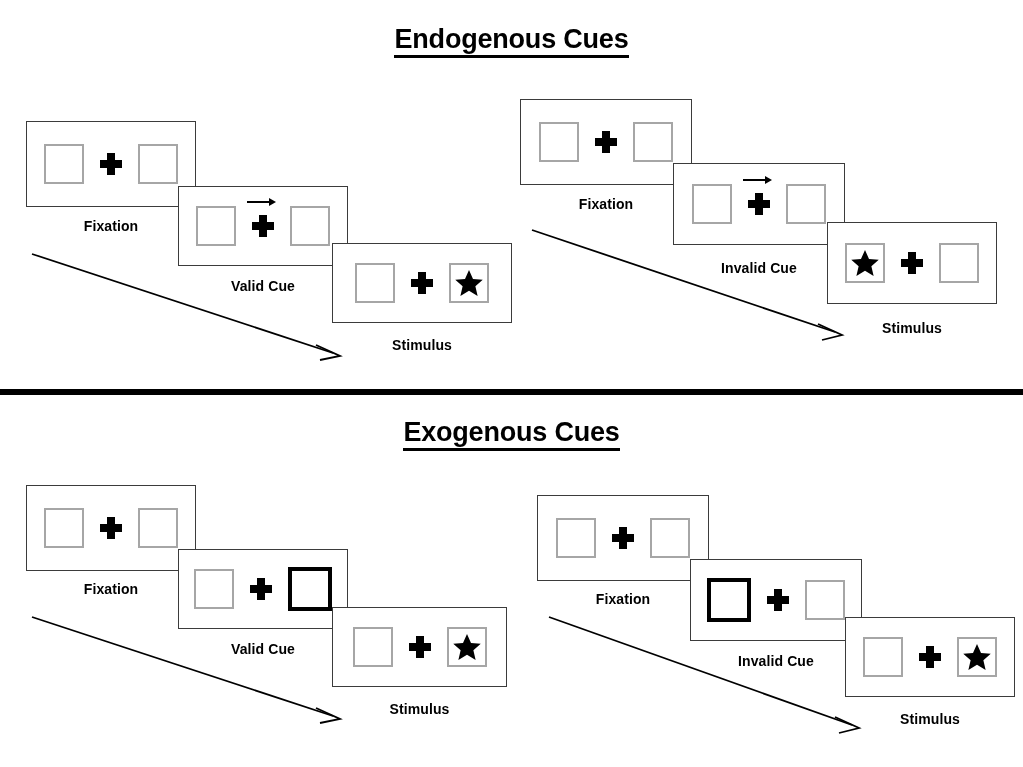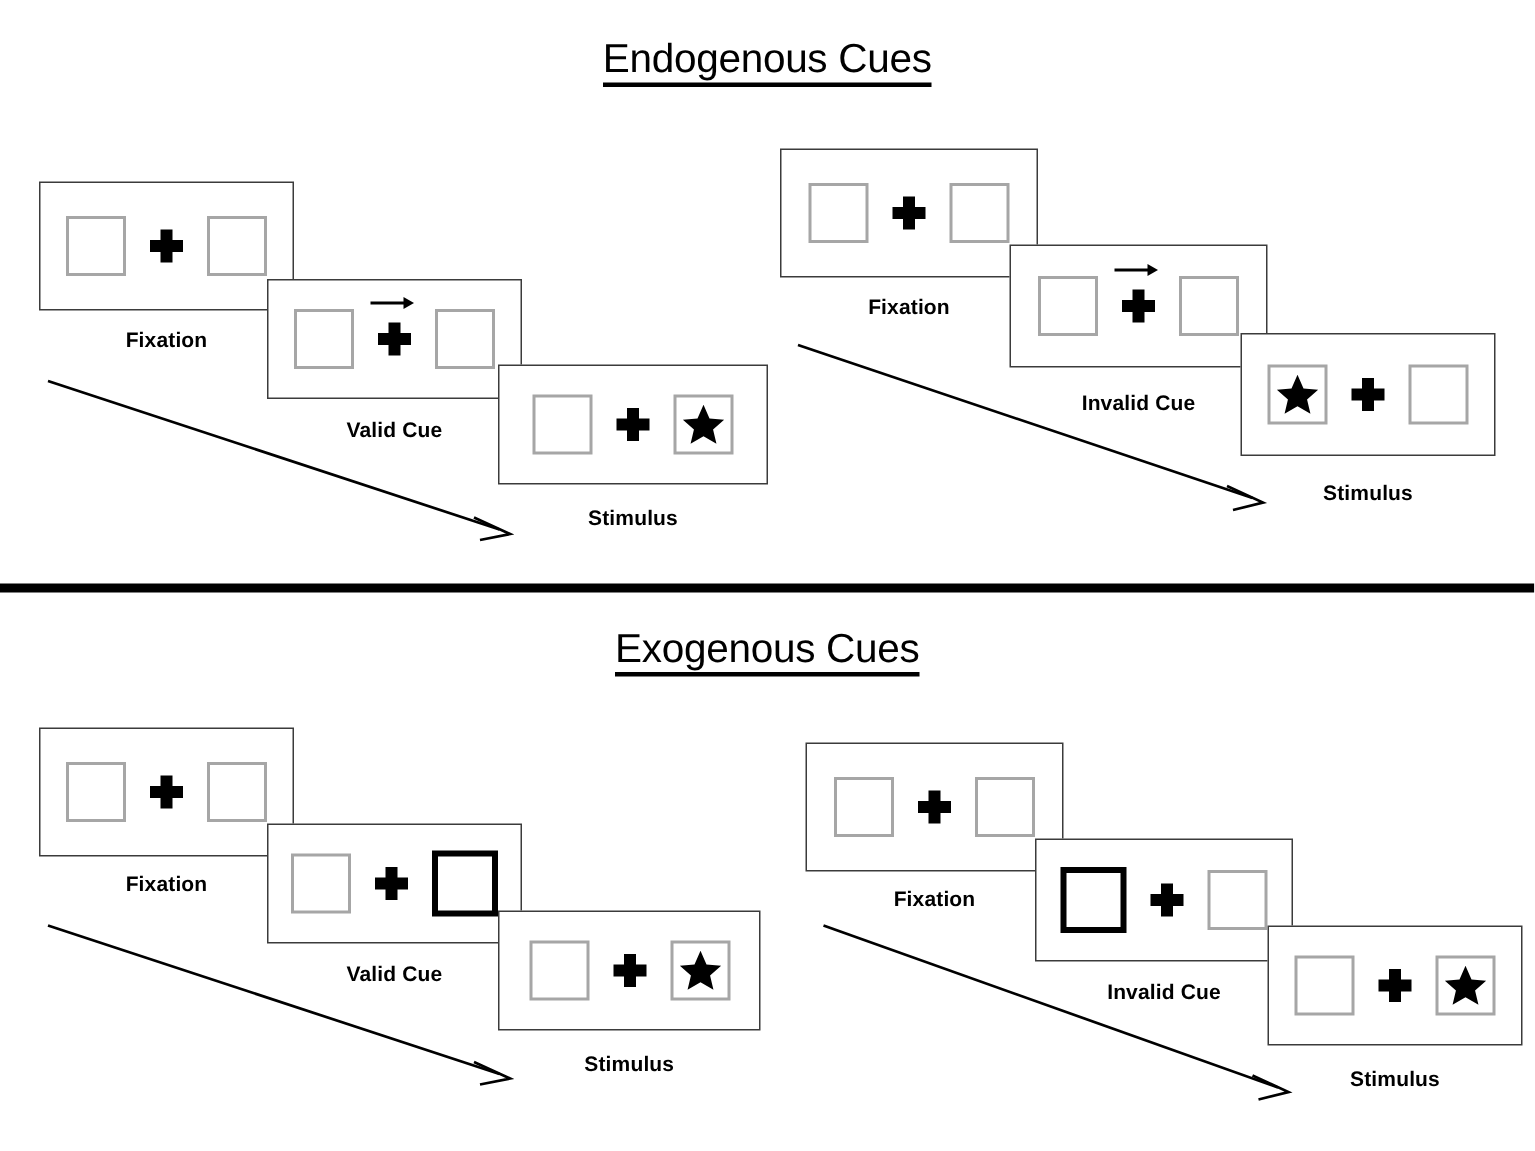--- a/index.html
+++ b/index.html
@@ -16,21 +16,21 @@
     width: 1023px;
     height: 767px;
     overflow: hidden;
     background: #ffffff;
   }
 
   
   .section-title {
     position: absolute;
     font-size: 27px;
-    font-weight: normal;
+    font-weight: bold;
     letter-spacing: -0.2px;
     text-align: center;
     white-space: nowrap;
     border-bottom: 3px solid #000;
     padding-bottom: 1px;
     line-height: 1.05;
   }
 
   
   .divider {

